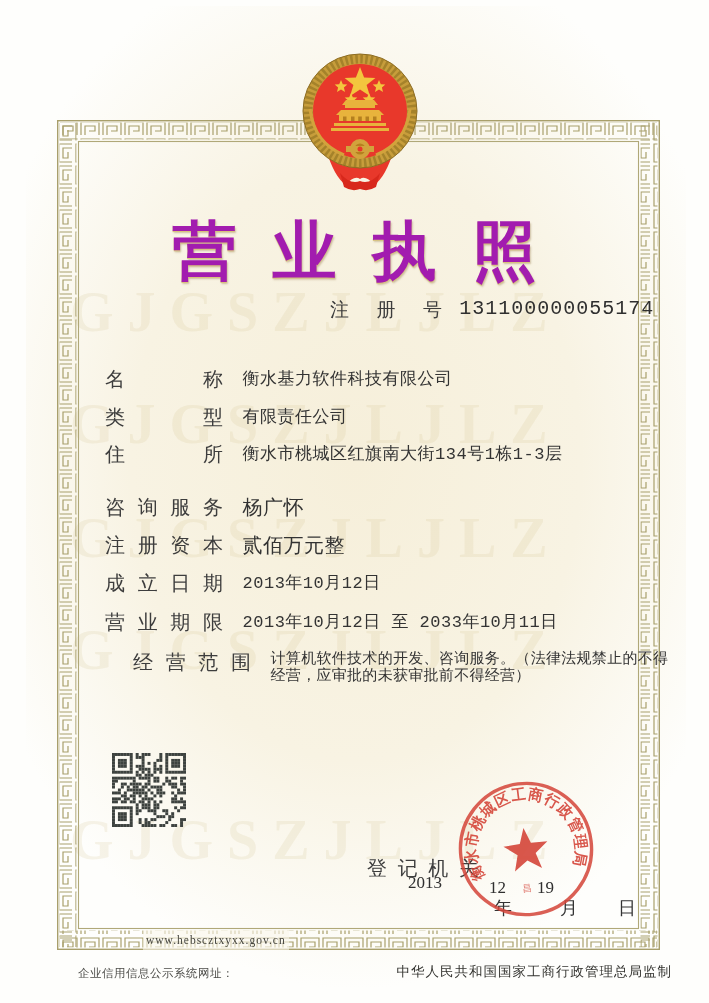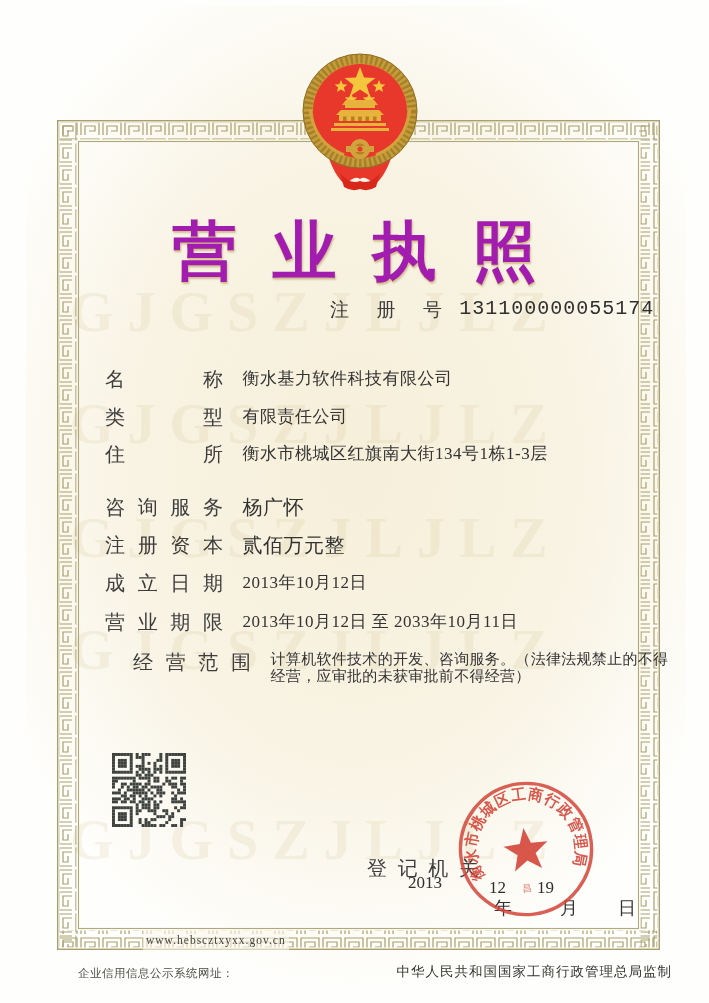--- a/index.html
+++ b/index.html
@@ -40,21 +40,21 @@
     display:inline-block;width:118px;
     text-align:justify;text-align-last:justify;
     font-weight:500;color:#3d3d3d;vertical-align:top;
   }
   .regnum{
     font-family:Liberation Mono, monospace;
     font-size:20px;letter-spacing:1px;color:#2f2f2f;margin-left:12px;
   }
   .field{left:105px;font-size:20px;white-space:nowrap;}
   .field .val{
-    font-family:Liberation Serif, serif;
+    font-family:Liberation Mono, monospace;
     font-size:17px;color:#333;margin-left:14px;letter-spacing:0.5px;
   }
   .field .val.small{font-size:20px;}
   .field .val.wrap{
     display:inline-block;width:412px;white-space:normal;
     font-size:15px;line-height:17px;vertical-align:top;margin-top:2px;
     letter-spacing:0.3px;
   }
   .registrar{left:367px;top:855px;font-size:20px;}
   .datenum{font-family:"Liberation Serif", serif;font-size:17px;color:#2f2f2f;}

